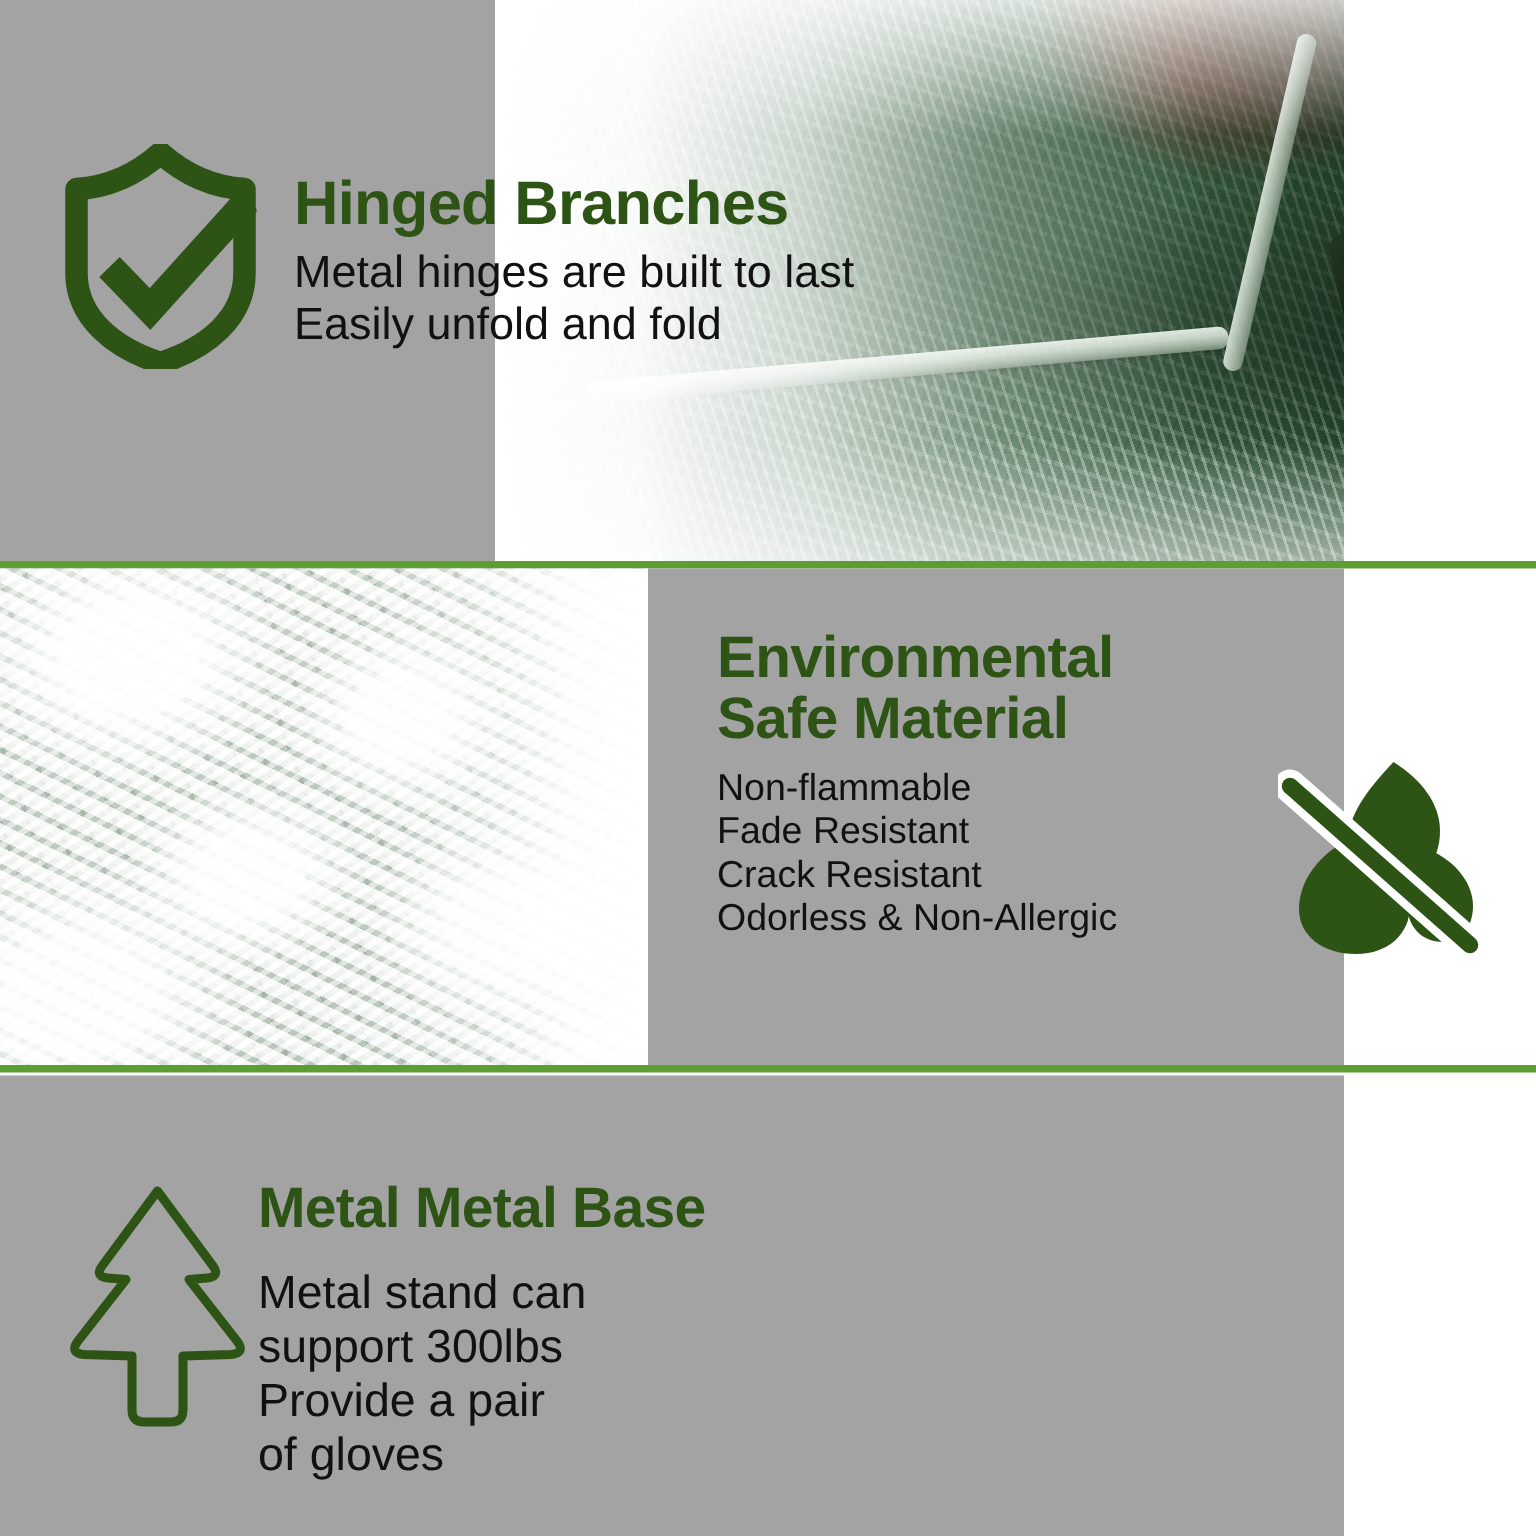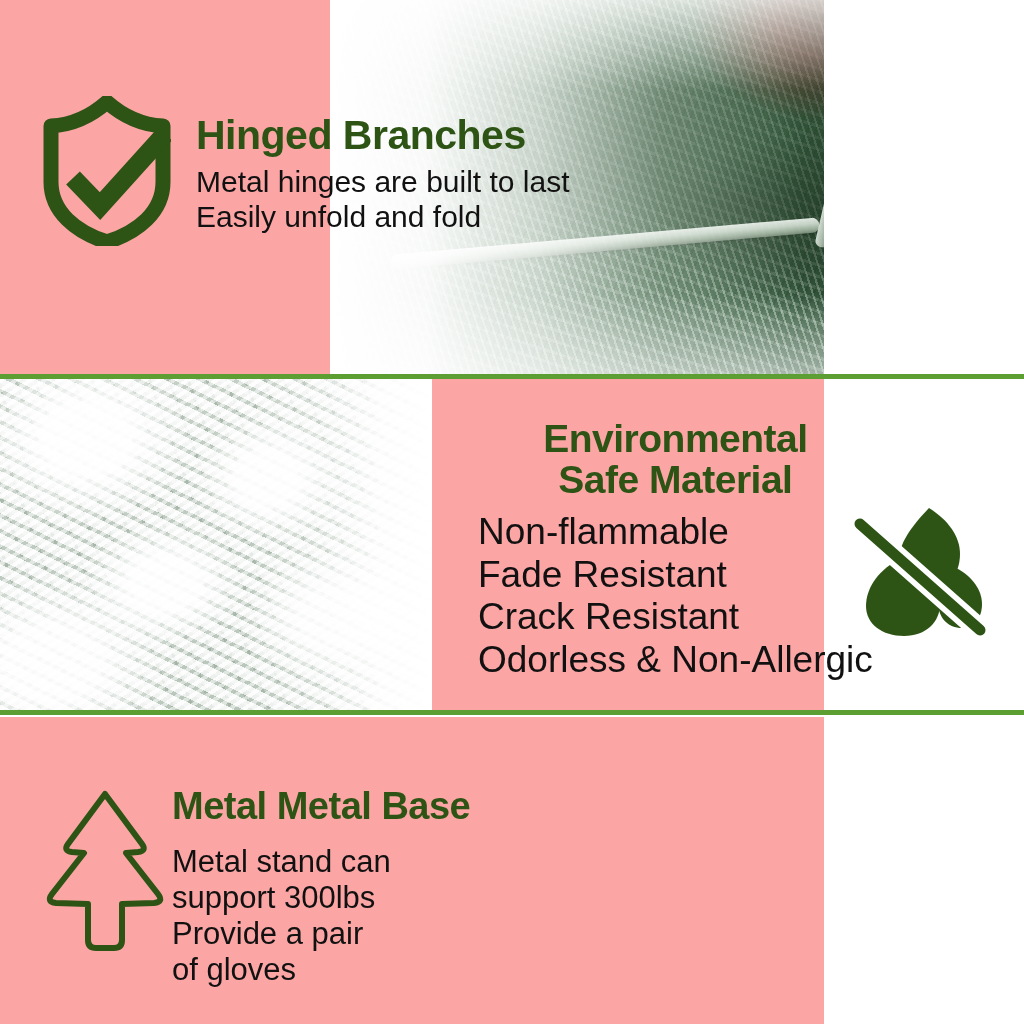--- a/index.html
+++ b/index.html
@@ -6,21 +6,21 @@
   body{
     width:1024px;height:1024px;
     background:#ffffff;
     font-family:"Liberation Sans", sans-serif;
     overflow:hidden;
     position:relative;
   }
   .page{position:absolute;inset:0;background:#fff;}
 
   
-  .section{position:absolute;left:0;width:824px;overflow:hidden;background:#fca5a5;}
+  .section{position:absolute;left:0;width:896px;overflow:hidden;background:#a3a3a3;}
   #sec-hinged{top:0;height:374px;}
   #sec-material{top:379px;height:331px;}
   #sec-base{top:717px;height:307px;}
 
   .divider{position:absolute;left:0;width:1024px;height:5px;background:#5c9e31;}
   #divider-1{top:374px;}
   #divider-2{top:710px;}
 
   
   .photo-hinge{
@@ -101,22 +101,22 @@
   }
   .bodytext{
     color:#111111;line-height:1.16;margin:0;white-space:pre-line;font-weight:normal;
   }
 
   #hinged-text{position:absolute;left:196px;top:114px;}
   #hinged-text .headline{font-size:41px;}
   #hinged-text .bodytext{font-size:30px;margin-top:8px;}
 
   #material-text{position:absolute;left:478px;top:418px;}
-  #material-text .headline{font-size:39px;text-align:center;}
-  #material-text .bodytext{font-size:37px;margin-top:10px;}
+  #material-text .headline{font-size:39px;}
+  #material-text .bodytext{font-size:25px;margin-top:10px;}
 
   #base-text{position:absolute;left:172px;top:786px;}
   #base-text .headline{font-size:38px;}
   #base-text .bodytext{font-size:31px;margin-top:18px;}
 </style>
 </head>
 <body>
 
 <div class="page">
 

